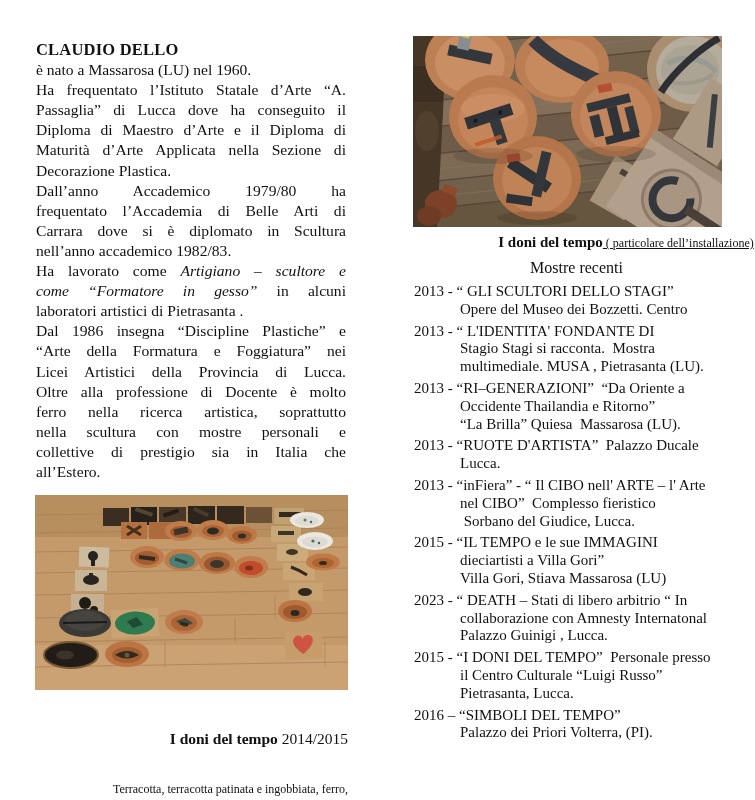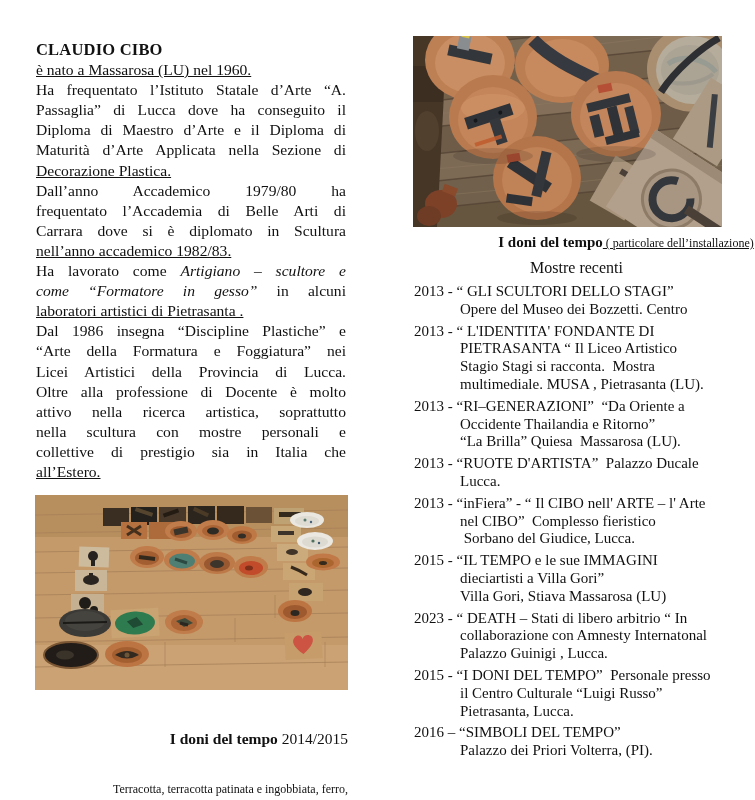--- a/index.html
+++ b/index.html
@@ -4,21 +4,21 @@
 <style>
   html,body{margin:0;padding:0;}
   body{
     width:755px;height:800px;position:relative;background:#ffffff;
     font-family:"Liberation Serif", serif;color:#111111;overflow:hidden;
   }
   
   .bio{position:absolute;left:36px;top:40px;width:310px;}
   .bio-title{font-weight:bold;font-size:16.5px;line-height:20.1px;letter-spacing:.2px;}
   .bio-line{font-size:15.6px;line-height:20.1px;text-align:justify;text-align-last:justify;}
-  .bio-line.bio-last{text-align-last:left;text-decoration:underline;}
+  .bio-line.bio-last{text-align-last:left;}
   .bio-line .it{font-style:italic;}
   
   .photo-left{position:absolute;left:35px;top:495px;width:313px;height:195px;}
   .cap-left{position:absolute;left:35px;top:694px;width:313px;text-align:right;white-space:pre;}
   .cap-left .cap1{font-size:15.5px;line-height:17px;}
   .cap-left .cap1 b{font-weight:bold;}
   .cap-left .caps{font-size:12px;line-height:13.8px;}
   
   .photo-right{position:absolute;left:413px;top:36px;width:309px;height:191px;}
   .cap-right{position:absolute;left:413px;top:233px;width:322px;padding-left:52px;box-sizing:content-box;
@@ -30,40 +30,40 @@
   .m-head{font-size:16px;line-height:19px;margin-bottom:6px;text-align:center;}
   .m-item{margin-bottom:4px;}
   .m-first,.m-cont{font-size:15px;line-height:17.8px;white-space:pre-wrap;}
   .m-cont{padding-left:46px;}
   svg{display:block;}
 </style>
 </head>
 <body>
 
 <div class="bio">
-  <div class="bio-title">CLAUDIO CIBO</div>
+  <div class="bio-title">CLAUDIO DELLO</div>
   <div>
       <div class="bio-line bio-last"><span>è nato a Massarosa (LU) nel 1960.</span></div>
       <div class="bio-line"><span>Ha frequentato l’Istituto Statale d’Arte “A.</span></div>
       <div class="bio-line"><span>Passaglia” di Lucca dove ha conseguito il</span></div>
       <div class="bio-line"><span>Diploma di Maestro d’Arte e il Diploma di</span></div>
       <div class="bio-line"><span>Maturità d’Arte Applicata nella Sezione di</span></div>
       <div class="bio-line bio-last"><span>Decorazione Plastica.</span></div>
       <div class="bio-line"><span>Dall’anno Accademico 1979/80 ha</span></div>
       <div class="bio-line"><span>frequentato l’Accademia di Belle Arti di</span></div>
       <div class="bio-line"><span>Carrara dove si è diplomato in Scultura</span></div>
       <div class="bio-line bio-last"><span>nell’anno accademico 1982/83.</span></div>
       <div class="bio-line"><span>Ha lavorato come </span><span class="it">Artigiano – scultore e</span></div>
       <div class="bio-line"><span class="it">come “Formatore in gesso”</span><span> in alcuni</span></div>
       <div class="bio-line bio-last"><span>laboratori artistici di Pietrasanta .</span></div>
       <div class="bio-line"><span>Dal 1986 insegna “Discipline Plastiche” e</span></div>
       <div class="bio-line"><span>“Arte della Formatura e Foggiatura”  nei</span></div>
       <div class="bio-line"><span>Licei Artistici della Provincia di Lucca.</span></div>
       <div class="bio-line"><span>Oltre alla professione di Docente è molto</span></div>
-      <div class="bio-line"><span>attivo nella ricerca artistica, soprattutto</span></div>
+      <div class="bio-line"><span>ferro nella ricerca artistica, soprattutto</span></div>
       <div class="bio-line"><span>nella scultura con mostre personali e</span></div>
       <div class="bio-line"><span>collettive di prestigio sia in Italia che</span></div>
       <div class="bio-line bio-last"><span>all’Estero.</span></div>
     </div>
 </div>
 
 <div class="photo-left">
 <svg width="313" height="195" viewBox="0 0 313 195">
   <rect width="313" height="195" fill="#c49a6a"></rect>
   <rect y="0" width="313" height="42" fill="#b08756" opacity="0.65"></rect>
@@ -319,21 +319,20 @@
 
 <div class="mostre">
   <div class="m-head">Mostre recenti</div>
   <div>
       <div class="m-item">
         <div class="m-first">2013 - “ GLI SCULTORI DELLO STAGI”</div>
         <div class="m-cont">Opere del Museo dei Bozzetti. Centro</div>
       </div>
       <div class="m-item">
         <div class="m-first">2013 - “ L'IDENTITA' FONDANTE DI</div>
-        <div class="m-cont">PIETRASANTA “ Il Liceo Artistico</div>
         <div class="m-cont">Stagio Stagi si racconta.  Mostra</div>
         <div class="m-cont">multimediale. MUSA , Pietrasanta (LU).</div>
       </div>
       <div class="m-item">
         <div class="m-first">2013 - “RI–GENERAZIONI”  “Da Oriente a</div>
         <div class="m-cont">Occidente Thailandia e Ritorno”</div>
         <div class="m-cont">“La Brilla” Quiesa  Massarosa (LU).</div>
       </div>
       <div class="m-item">
         <div class="m-first">2013 - “RUOTE D'ARTISTA”  Palazzo Ducale</div>

